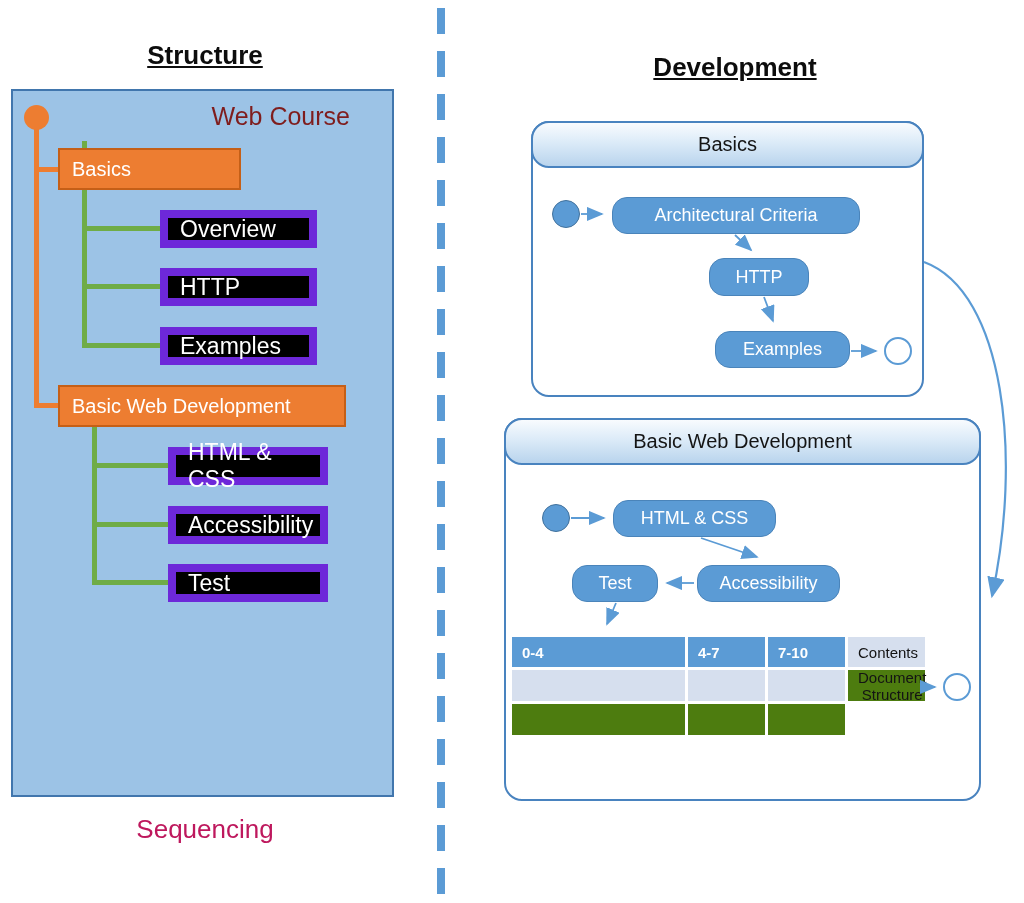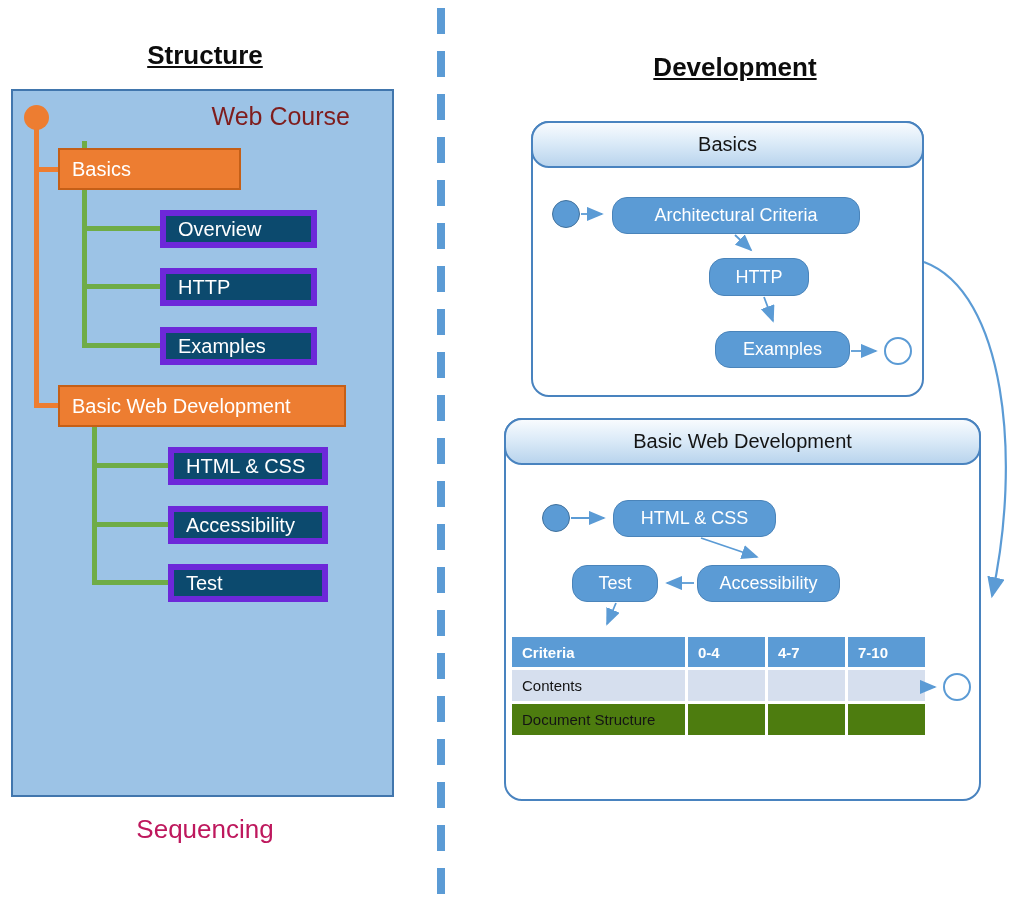--- a/index.html
+++ b/index.html
@@ -20,22 +20,22 @@
 
   .oline { background:#ed7d31; }
   .gline { background:#6fac46; }
   .ocircle { background:#ed7d31; border-radius:50%; }
 
   .obox {
     background:#ed7d31; border:2px solid #c55f17; color:#fff;
     font-size:20px; display:flex; align-items:center; padding-left:12px;
   }
   .gbox {
-    background:#0c4a6e; border:6px solid #6d28d9; color:#fff;
-    font-size:20px; display:flex; align-items:center; padding-left:12px;
+    background:#000000; border:8px solid #6d28d9; color:#fff;
+    font-size:23px; display:flex; align-items:center; padding-left:12px;
   }
 
   
   .divider {
     width:8px;
     background:repeating-linear-gradient(to bottom,#5b9bd5 0px,#5b9bd5 26px,transparent 26px,transparent 43px);
   }
 
   
   .nav-panel { background:#ffffff; border:2px solid #4983bf; border-radius:18px; }
@@ -55,21 +55,21 @@
 
   
   .rubric {
     display:grid; grid-template-columns:173px 77px 77px 77px;
     grid-template-rows:30px 31px 31px; gap:3px;
   }
   .rubric .th {
     background:#5b9bd5; color:#fff; font-weight:bold; font-size:15px;
     display:flex; align-items:center; padding-left:10px;
   }
-  .rubric .td { font-size:15px; color:#141414; display:flex; align-items:center; padding-left:10px; }
+  .rubric .td { font-size:15px; color:#141414; display:flex; align-items:center; padding-left:10px;text-align:center; }
   .rubric .r1 { background:#d6dfee; }
   .rubric .r2 { background:#4d7c0f; }
 
   svg.overlay { position:absolute; left:0; top:0; pointer-events:none; }
 </style>
 </head>
 <body>
 
 <div class="abs heading" style="left:60px; top:40px; width:290px;">Structure</div>
 
@@ -119,21 +119,20 @@
 
 <div class="abs nav-panel" style="left:504px; top:418px; width:477px; height:383px;"></div>
 <div class="abs nav-header" style="left:504px; top:418px; width:477px; height:47px;">Basic Web Development</div>
 
 <div class="abs start-circle" style="left:542px; top:504px; width:28px; height:28px;"></div>
 <div class="abs node" style="left:613px; top:500px; width:163px; height:37px;">HTML &amp; CSS</div>
 <div class="abs node" style="left:697px; top:565px; width:143px; height:37px;">Accessibility</div>
 <div class="abs node" style="left:572px; top:565px; width:86px; height:37px;">Test</div>
 
 <div class="abs rubric" style="left:512px; top:637px; width:413px;">
-  <div class="th">Criteria</div>
   <div class="th">0-4</div>
   <div class="th">4-7</div>
   <div class="th">7-10</div>
 
   <div class="td r1">Contents</div>
   <div class="td r1"></div>
   <div class="td r1"></div>
   <div class="td r1"></div>
 
   <div class="td r2">Document Structure</div>

